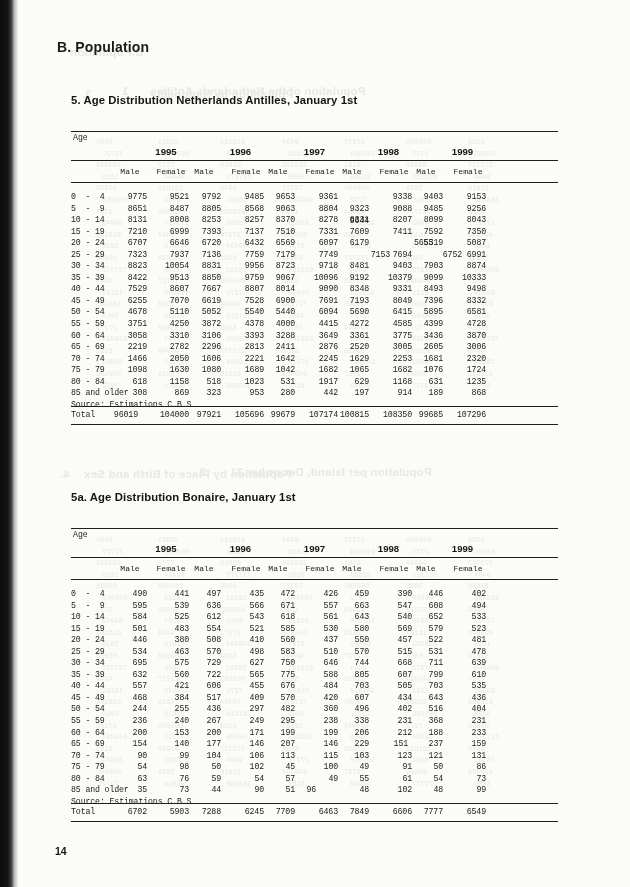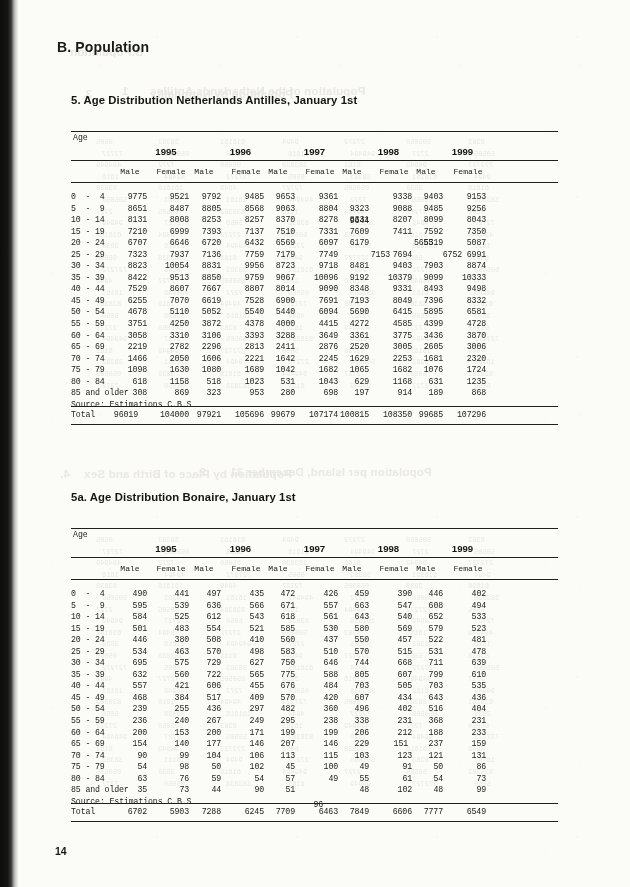--- a/index.html
+++ b/index.html
@@ -756,34 +756,34 @@
           <span class="num" style="left: 326px; width: 46px;">1076</span>
           <span class="num" style="left: 369px; width: 46px;">1724</span>
         </div>
         <div class="row">
           <span class="age-lbl">80 - 84</span>
           <span class="num" style="left: 30px; width: 46px;">618</span>
           <span class="num" style="left: 72px; width: 46px;">1158</span>
           <span class="num" style="left: 104px; width: 46px;">518</span>
           <span class="num" style="left: 147px; width: 46px;">1023</span>
           <span class="num" style="left: 178px; width: 46px;">531</span>
-          <span class="num" style="left: 221px; width: 46px;">1043</span>
+          <span class="num" style="left: 221px; width: 46px;">1917</span>
           <span class="num" style="left: 252px; width: 46px;">629</span>
           <span class="num" style="left: 295px; width: 46px;">1168</span>
           <span class="num" style="left: 326px; width: 46px;">631</span>
           <span class="num" style="left: 369px; width: 46px;">1235</span>
         </div>
         <div class="row">
           <span class="age-lbl">85 and older</span>
           <span class="num" style="left: 30px; width: 46px;">308</span>
           <span class="num" style="left: 72px; width: 46px;">869</span>
           <span class="num" style="left: 104px; width: 46px;">323</span>
           <span class="num" style="left: 147px; width: 46px;">953</span>
           <span class="num" style="left: 178px; width: 46px;">280</span>
-          <span class="num" style="left: 221px; width: 46px;">698</span>
+          <span class="num" style="left: 221px; width: 46px;">442</span>
           <span class="num" style="left: 252px; width: 46px;">197</span>
           <span class="num" style="left: 295px; width: 46px;">914</span>
           <span class="num" style="left: 326px; width: 46px;">189</span>
           <span class="num" style="left: 369px; width: 46px;">868</span>
         </div>
       </div>
     <div class="rule rule-thin total-sep"></div>
     <div class="total-row">
       <span class="age-lbl">Total</span>
     <span class="num" style="left: 21px; width: 46px;">96019</span>
@@ -954,21 +954,21 @@
           <span class="num" style="left: 147px; width: 46px;">409</span>
           <span class="num" style="left: 178px; width: 46px;">570</span>
           <span class="num" style="left: 221px; width: 46px;">420</span>
           <span class="num" style="left: 252px; width: 46px;">607</span>
           <span class="num" style="left: 295px; width: 46px;">434</span>
           <span class="num" style="left: 326px; width: 46px;">643</span>
           <span class="num" style="left: 369px; width: 46px;">436</span>
         </div>
         <div class="row">
           <span class="age-lbl">50 - 54</span>
-          <span class="num" style="left: 30px; width: 46px;">239</span>
+          <span class="num" style="left: 30px; width: 46px;">244</span>
           <span class="num" style="left: 72px; width: 46px;">255</span>
           <span class="num" style="left: 104px; width: 46px;">436</span>
           <span class="num" style="left: 147px; width: 46px;">297</span>
           <span class="num" style="left: 178px; width: 46px;">482</span>
           <span class="num" style="left: 221px; width: 46px;">360</span>
           <span class="num" style="left: 252px; width: 46px;">496</span>
           <span class="num" style="left: 295px; width: 46px;">402</span>
           <span class="num" style="left: 326px; width: 46px;">516</span>
           <span class="num" style="left: 369px; width: 46px;">404</span>
         </div>
@@ -1050,21 +1050,21 @@
           <span class="num" style="left: 326px; width: 46px;">54</span>
           <span class="num" style="left: 369px; width: 46px;">73</span>
         </div>
         <div class="row">
           <span class="age-lbl">85 and older</span>
           <span class="num" style="left: 30px; width: 46px;">35</span>
           <span class="num" style="left: 72px; width: 46px;">73</span>
           <span class="num" style="left: 104px; width: 46px;">44</span>
           <span class="num" style="left: 147px; width: 46px;">90</span>
           <span class="num" style="left: 178px; width: 46px;">51</span>
-          <span class="num" style="left: 228px; width: 24px; margin-top: 15px;">96</span>
+          <span class="num" style="left: 221px; width: 24px;">96</span>
           <span class="num" style="left: 252px; width: 46px;">48</span>
           <span class="num" style="left: 295px; width: 46px;">102</span>
           <span class="num" style="left: 326px; width: 46px;">48</span>
           <span class="num" style="left: 369px; width: 46px;">99</span>
         </div>
       </div>
     <div class="rule rule-thin total-sep"></div>
     <div class="total-row">
       <span class="age-lbl">Total</span>
     <span class="num" style="left: 30px; width: 46px;">6702</span>

